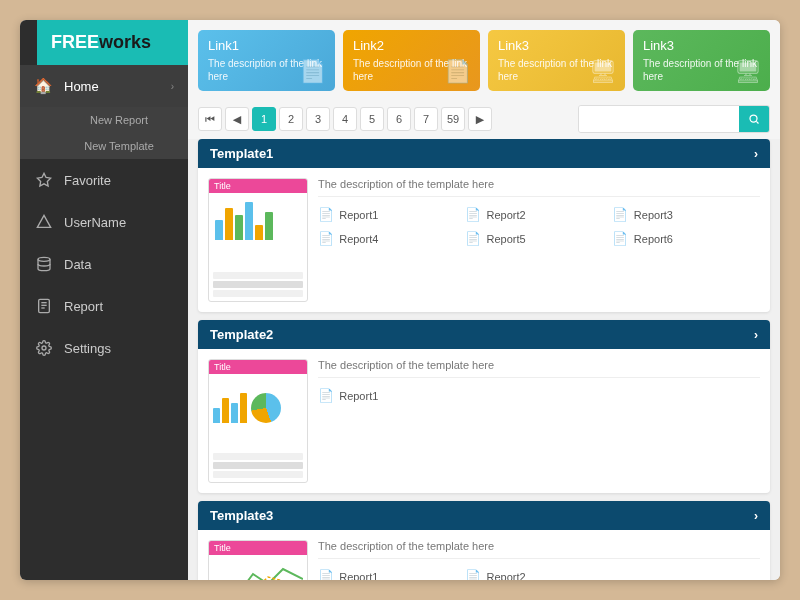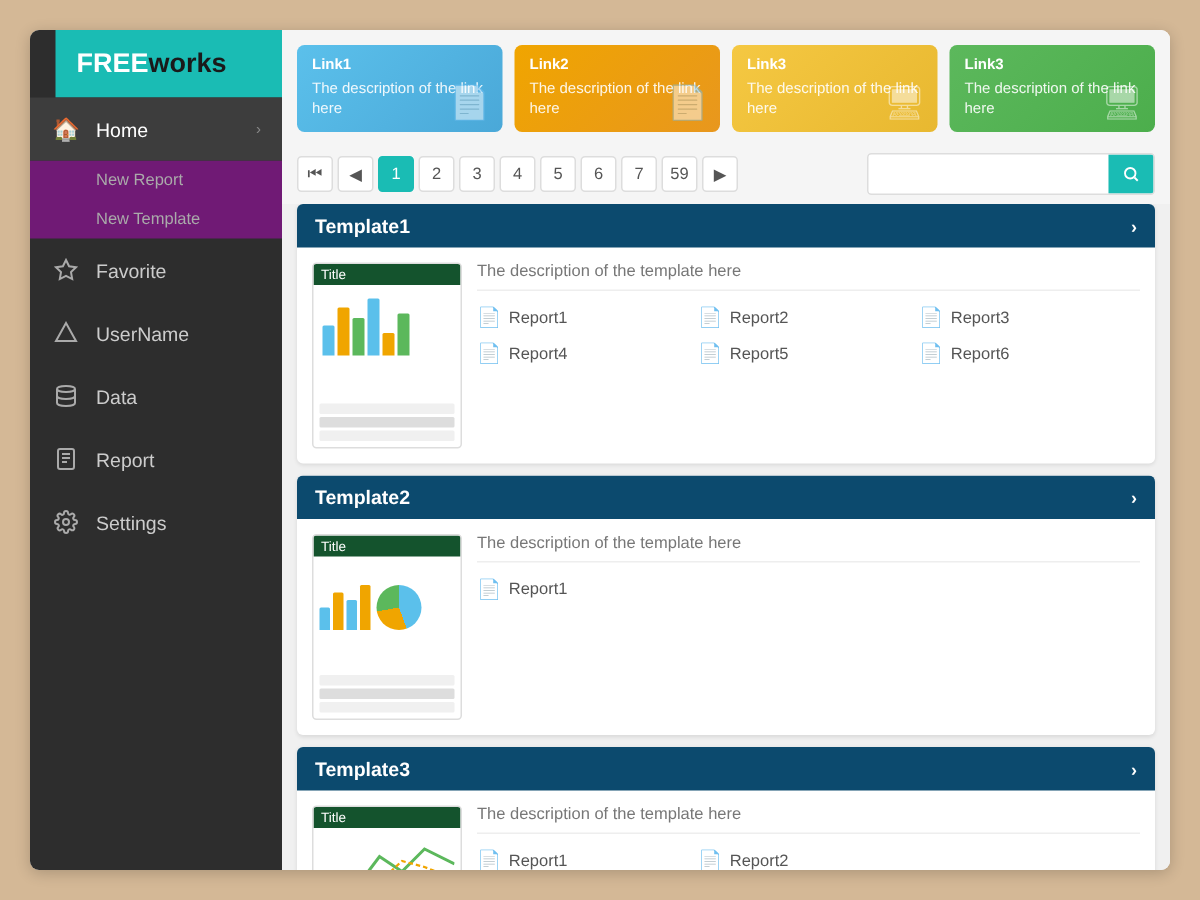--- a/index.html
+++ b/index.html
@@ -64,21 +64,22 @@
 
     .sidebar-label { font-size: 13px; }
 
     .sidebar-chevron {
       margin-left: auto;
       font-size: 10px;
       color: #888;
     }
 
     .sidebar-subitems {
-      background: #701a75;
+      background: #404040;
+      text-align: center;
     }
     .sidebar-subitem {
       padding: 7px 14px 7px 44px;
       color: #aaa;
       cursor: pointer;
       font-size: 11px;
     }
 
     .sidebar-user {
       display: flex;
@@ -112,21 +113,21 @@
       background: #f5f5f5;
     }
     .link-card {
       flex: 1;
       border-radius: 5px;
       padding: 8px 10px;
       color: white;
       position: relative;
       min-height: 58px;
     }
-    .link-card-title { font-size: 10px; font-weight: bold; margin-bottom: 4px; }
+    .link-card-title { font-size: 13px; font-weight: normal; margin-bottom: 4px; }
     .link-card-desc { font-size: 10px; line-height: 1.3; opacity: 0.9; }
     .link-card-icon {
       position: absolute;
       right: 8px; bottom: 6px;
       font-size: 22px;
       opacity: 0.5;
     }
     .card-blue { background: linear-gradient(135deg, #5bc0eb, #4aa8d8); }
     .card-orange { background: linear-gradient(135deg, #f0a500, #e8971e); }
     .card-yellow { background: linear-gradient(135deg, #f5c842, #e8b830); }
@@ -207,21 +208,21 @@
       gap: 10px;
     }
     .template-preview {
       width: 100px; min-width: 100px;
       border: 1px solid #ddd;
       border-radius: 3px;
       overflow: hidden;
       background: white;
     }
     .preview-title-bar {
-      background: #14532d;
+      background: #ec4899;
       color: white;
       font-size: 9px;
       padding: 2px 5px;
     }
     .preview-chart {
       padding: 4px;
       height: 75px;
       position: relative;
     }
     .preview-rows {

